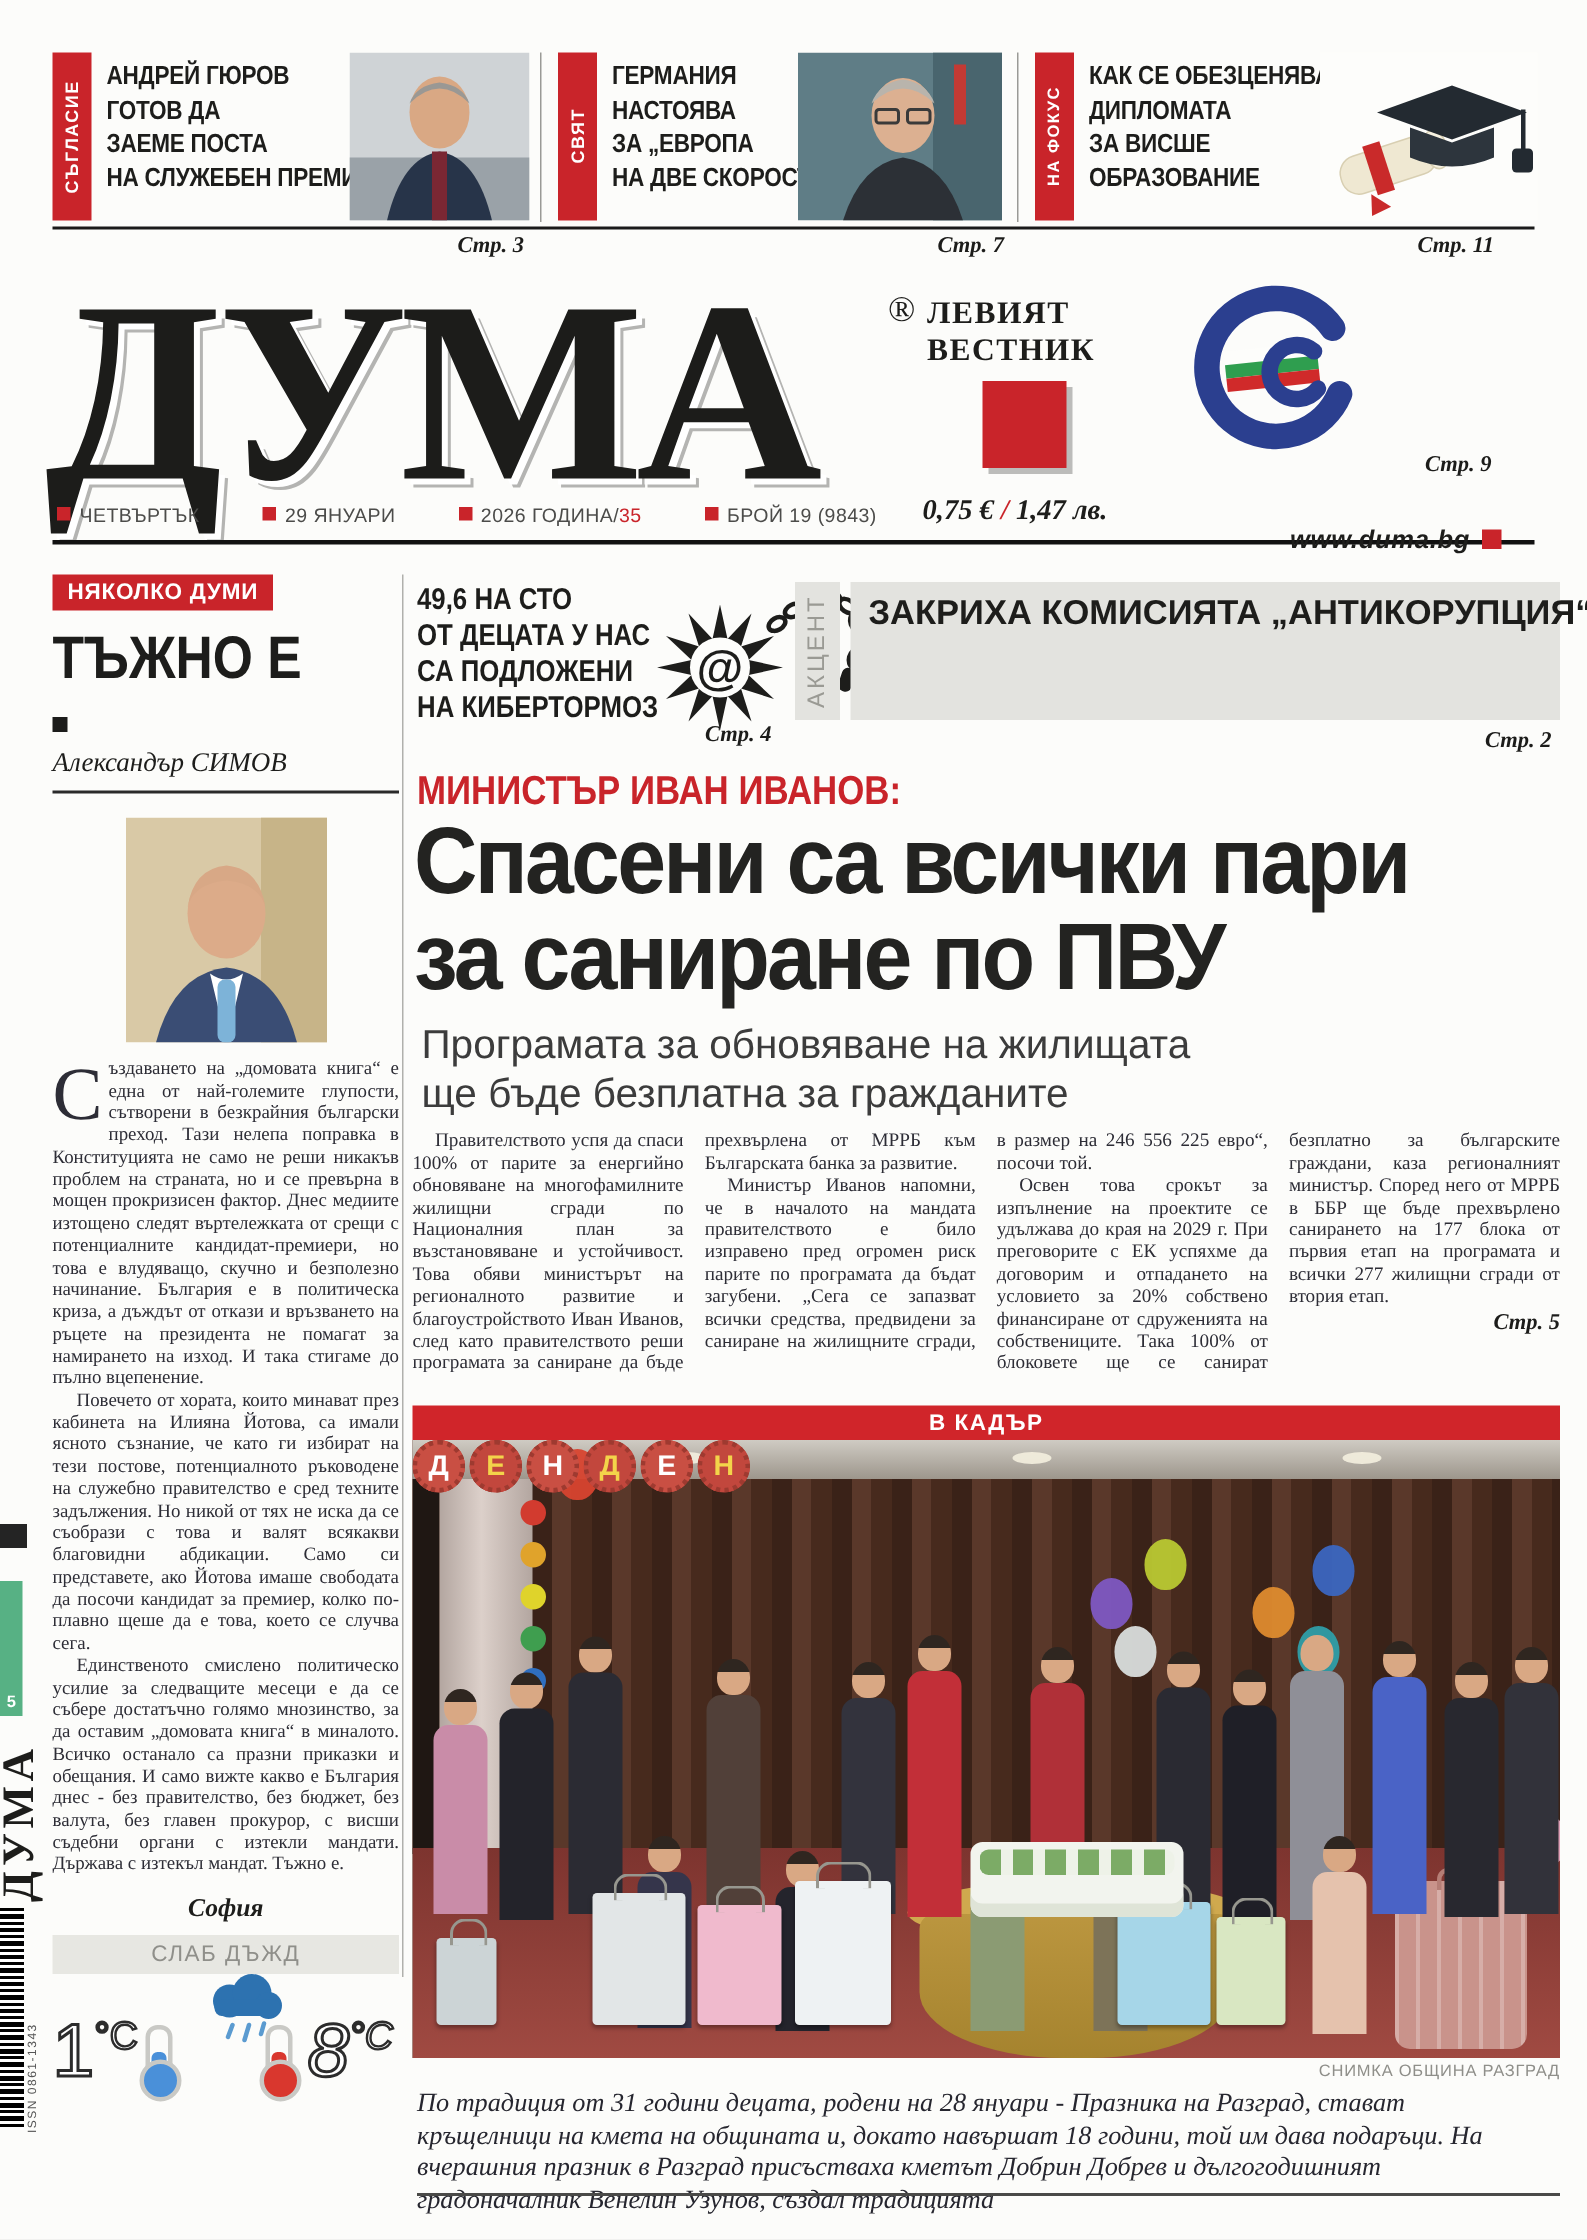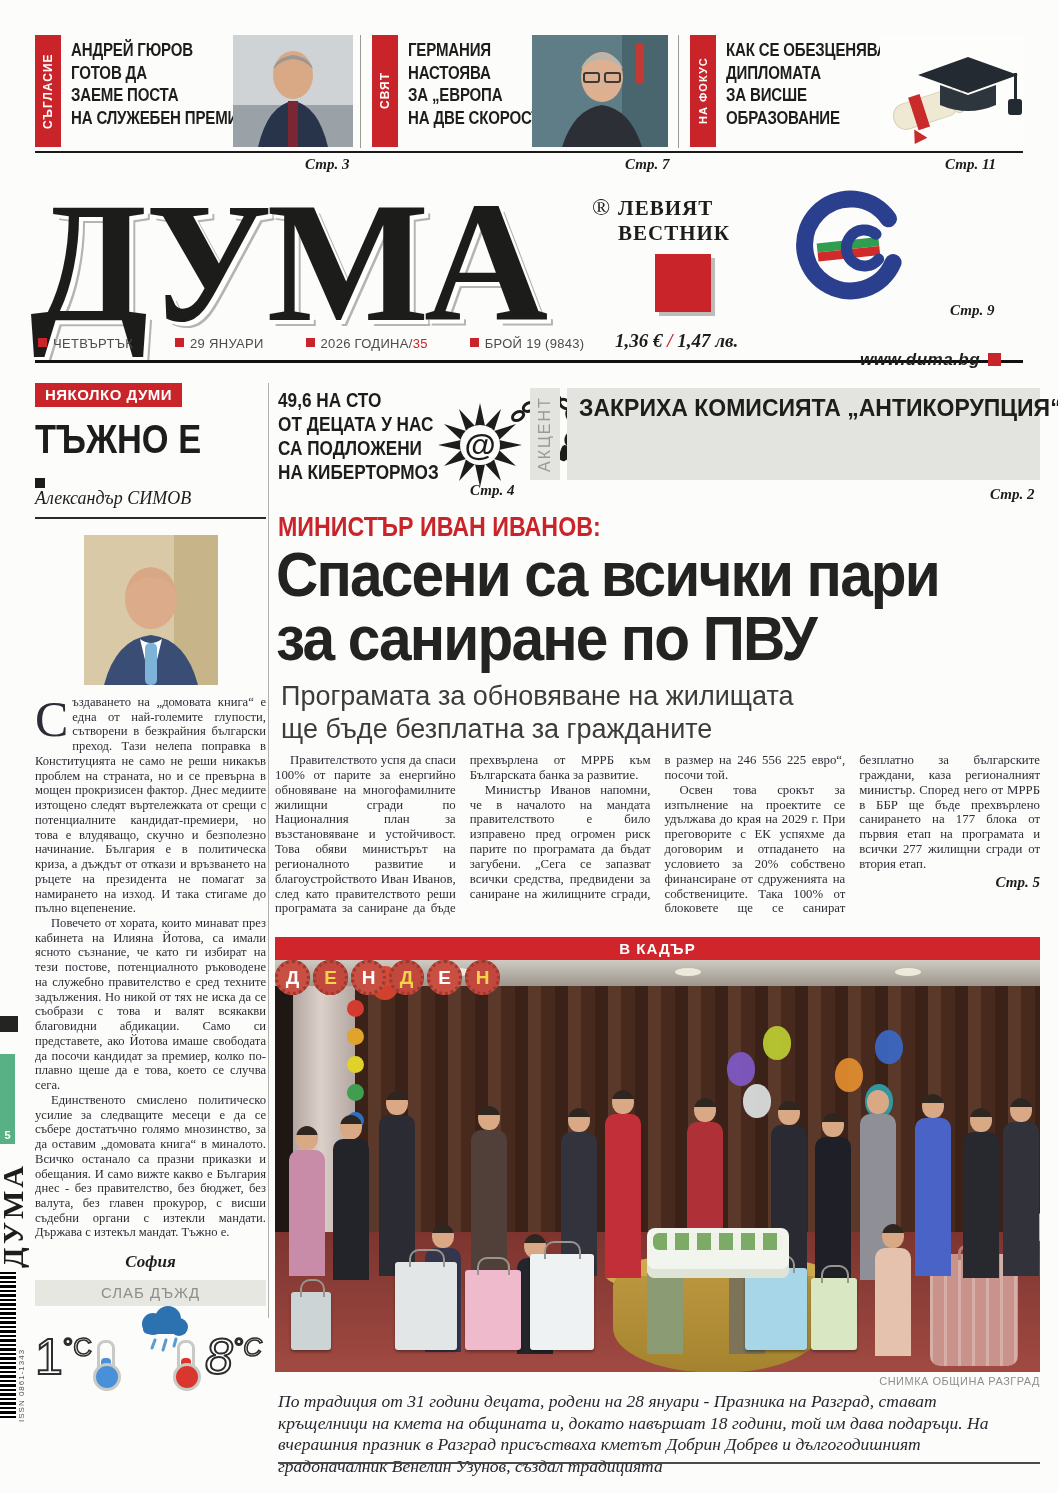--- a/index.html
+++ b/index.html
@@ -52,21 +52,21 @@
                 background:repeating-linear-gradient(to bottom,#000 0 2px,#fff 2px 4px,#000 4px 7px,#fff 7px 9px);}
   #rail-issn{left:17px;top:1272px;height:150px;writing-mode:vertical-rl;transform:rotate(180deg);
              font:8px "Liberation Sans",sans-serif;color:#555;letter-spacing:1px;}
 
   
   #opinion{left:35px;top:383px;width:231px;}
   #op-label{display:inline-block;background:#c9242a;color:#fff;padding:3px 10px 4px;
             font:bold 15px "Liberation Sans",sans-serif;letter-spacing:.5px;}
   #op-title{margin-top:10px;font-size:40px;}
   #op-bullet{width:10px;height:10px;background:#1c1c1a;margin-top:16px;}
-  #op-author{font:italic 18px "Liberation Serif",serif;margin-top:0;}
+  #op-author{font:italic 18px "Liberation Serif",serif;margin-top:10px;}
   #op-rule{margin-top:8px;border-top:2px solid #2a2a2a;}
   #op-photo{display:block;margin:16px auto 10px;width:134px;height:150px;}
   #op-body{font-size:12.6px;line-height:1.17;text-align:justify;color:#2d2d36;}
   #op-body p{margin:0;text-indent:16px;}
   #op-body p.first{text-indent:0;}
   #op-drop{float:left;font:400 50px/0.82 "Liberation Serif",serif;padding:4px 4px 0 0;}
   #op-city{text-align:center;font:bold italic 17px "Liberation Serif",serif;margin-top:12px;}
   #wx-box{margin-top:8px;height:26px;background:#e7e7e2;color:#8f8f8a;text-align:center;
           font:15px/26px "Liberation Sans",sans-serif;letter-spacing:1px;}
   #wx-icons{position:relative;height:92px;}
@@ -250,21 +250,21 @@
   </div>
   <div id="pl-page" class="abs pref">Стр. 9</div>
 
   <div id="dateline" class="abs">
     <span class="it"><span class="sq"></span><b>ЧЕТВЪРТЪК</b></span>
     <span class="it"><span class="sq"></span><b>29 ЯНУАРИ</b></span>
     <span class="it"><span class="sq"></span><b>2026 ГОДИНА/</b><b class="red">35</b></span>
     <span class="it"><span class="sq"></span><b>БРОЙ 19 (9843)</b></span>
   </div>
   <div id="price" class="abs">
-    <span>1,36 €</span>
+    <span>0,75 €</span>
     <span class="red">/</span>
     <span>1,47 лв.</span>
   </div>
   <div id="web-rule" class="abs"></div>
   <div id="weblabel" class="abs"><span>www.duma.bg</span><span class="wsq"></span></div>
 
   <div id="rail-black" class="abs"></div>
   <div id="rail-green" class="abs">5</div>
   <div id="rail-duma" class="abs">ДУМА</div>
   <div id="rail-barcode" class="abs"></div>

